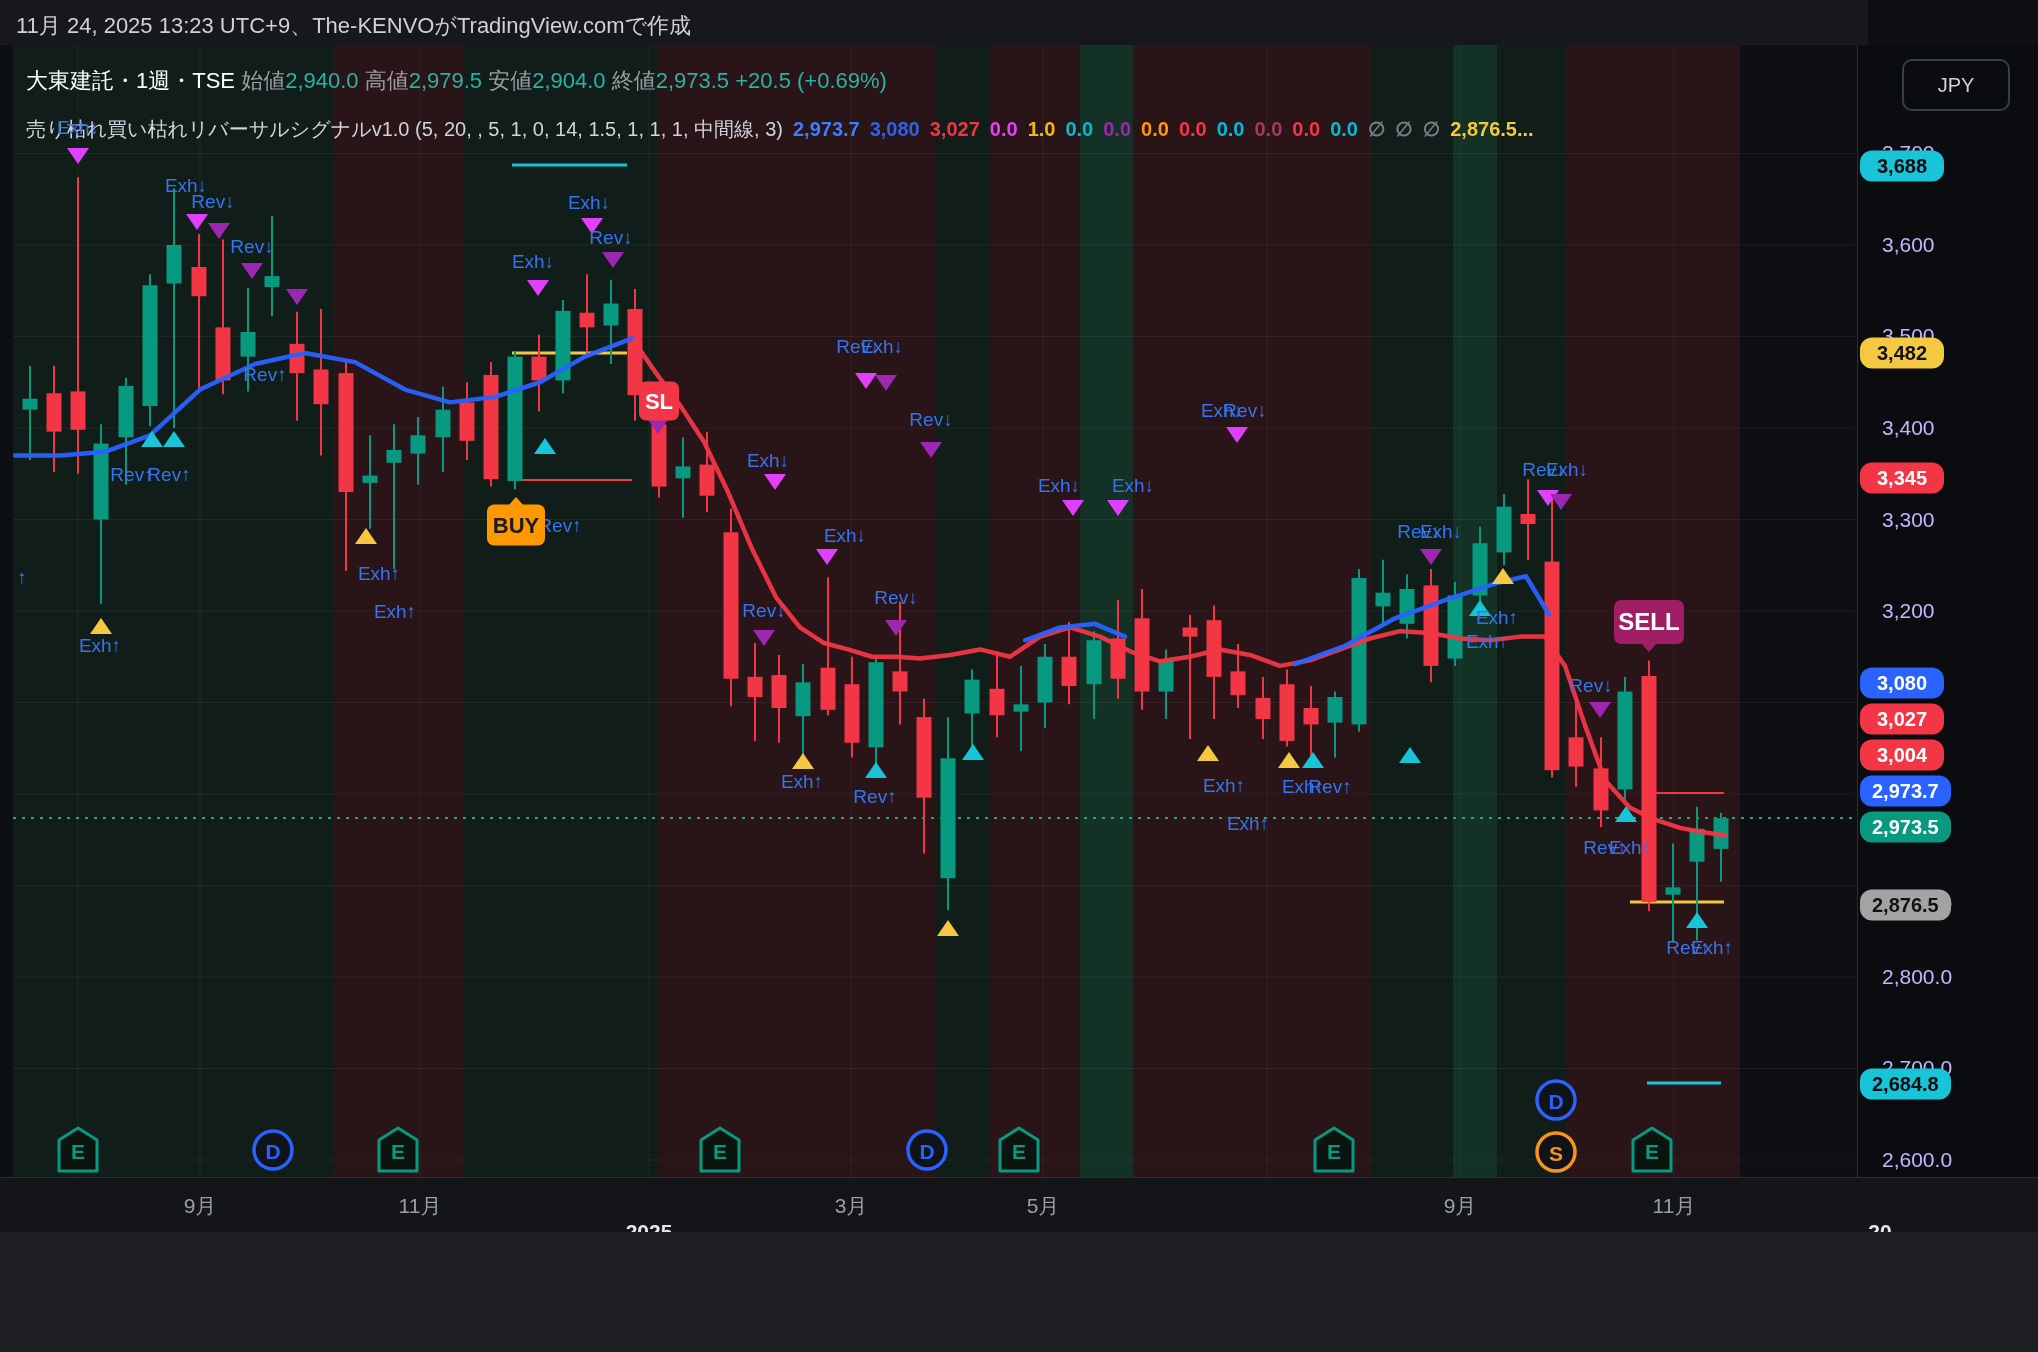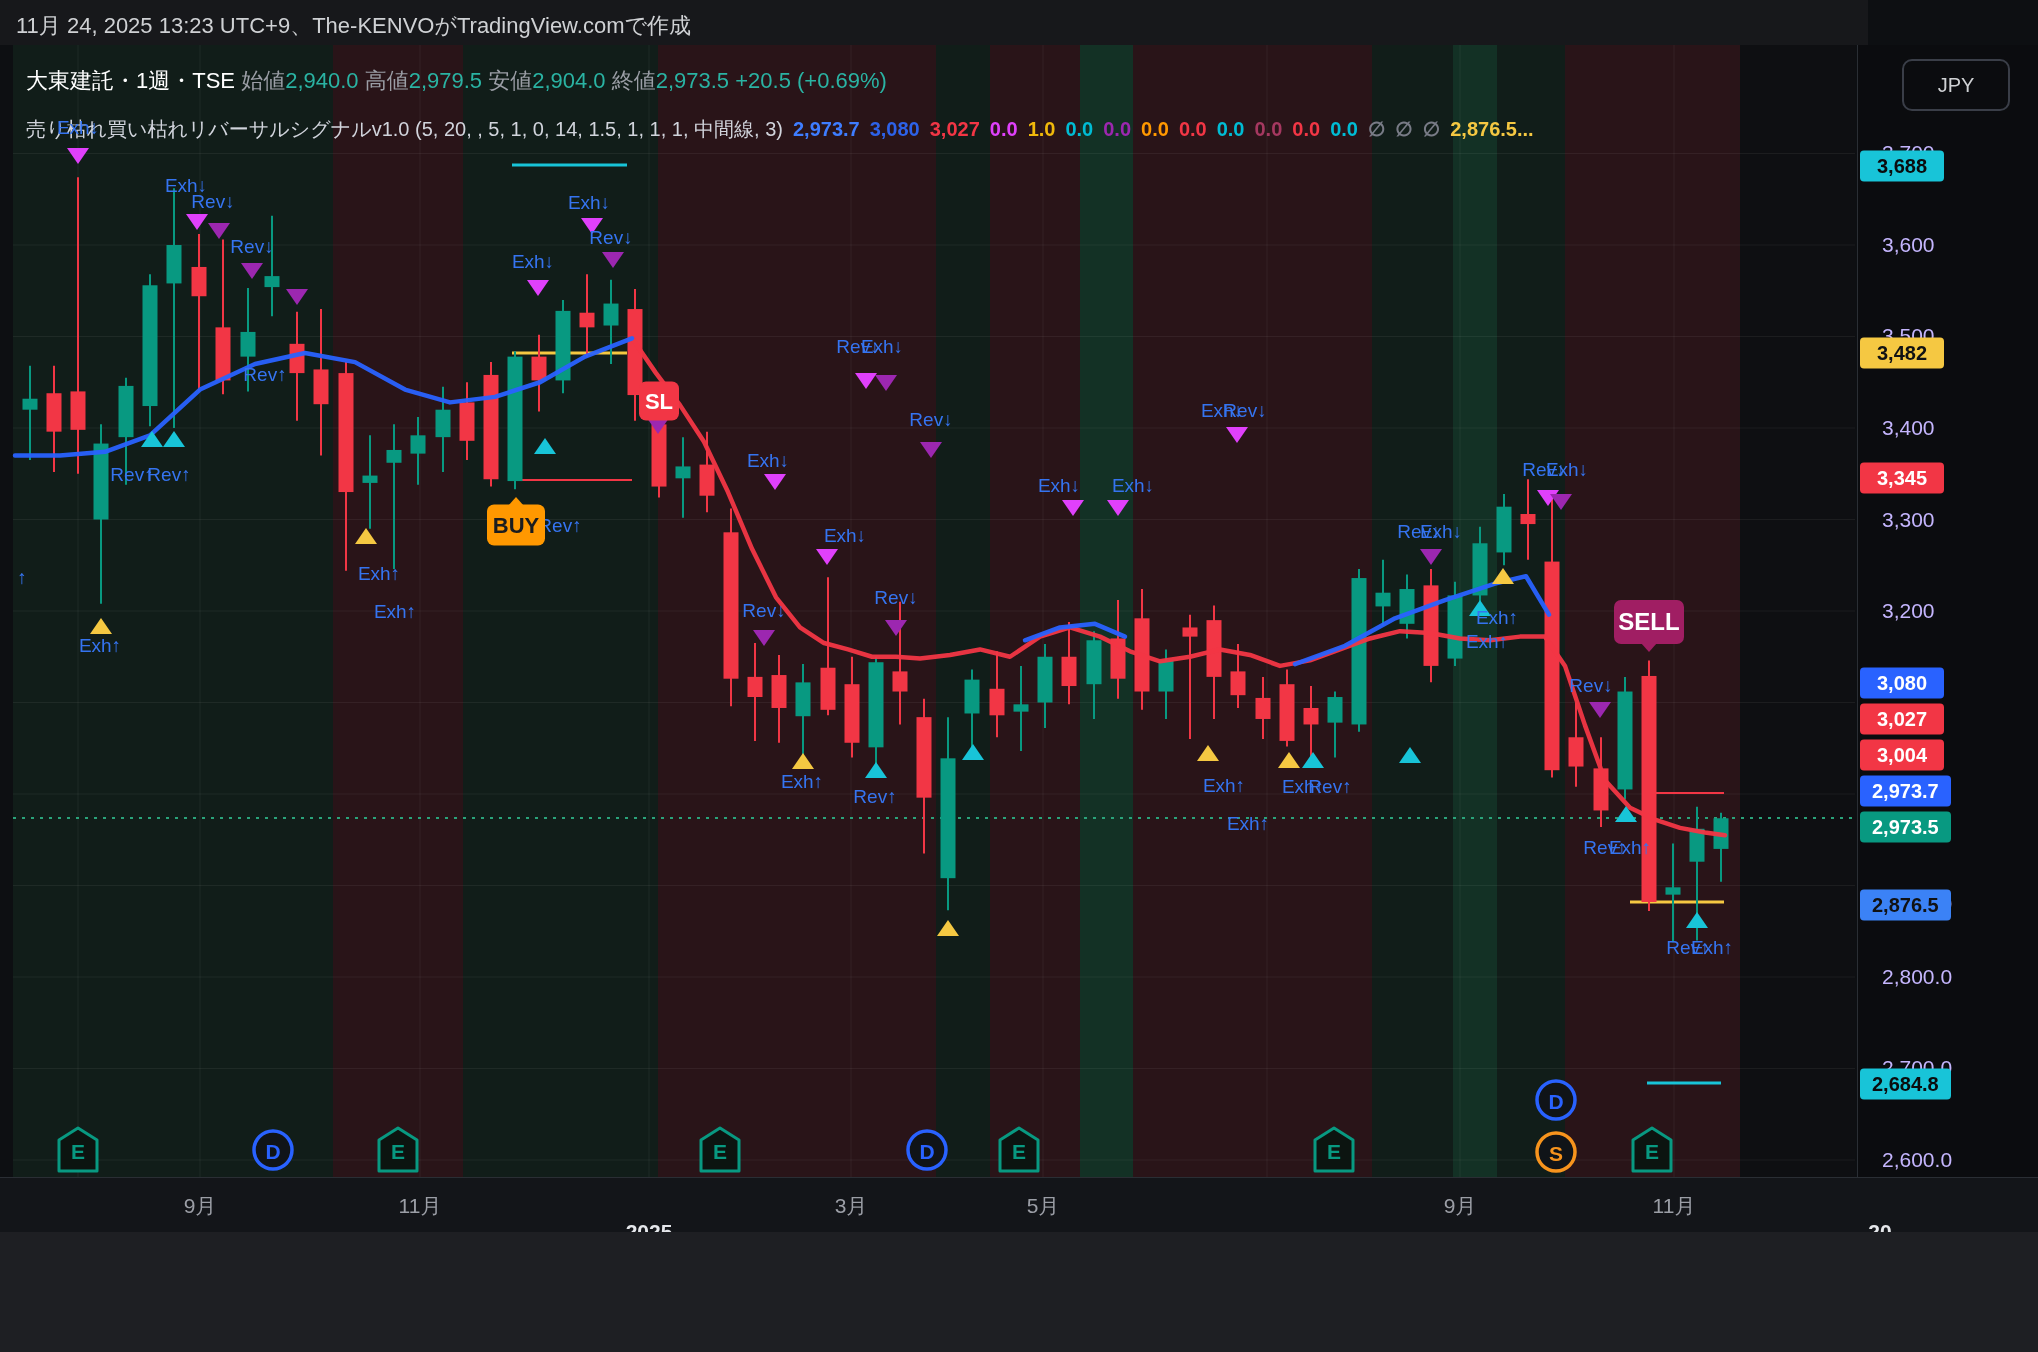--- a/index.html
+++ b/index.html
@@ -8,21 +8,21 @@
   #topstrip{left:0;top:0;width:1868px;height:45px;background:#17181b;}
   #dateline{left:16px;top:11px;font-size:22px;color:#cfd1d4;white-space:nowrap;}
   #pane-svg{left:0;top:0;}
   #hdr1{left:26px;top:66px;font-size:22px;white-space:nowrap;}
   #hdr2{left:26px;top:116px;font-size:20px;white-space:nowrap;text-align:center;}
   .hlbl{color:#9b9ea6;} .hval{color:#2ab3a3;} .hsym{color:#ffffff;}
   .ind-title{color:#d1d4dc;} .ind-val{font-weight:bold;margin-left:10px;}
   #priceaxis{left:1857px;top:45px;width:181px;height:1132px;background:#0b0c0f;border-left:1px solid #2a2e34;}
   .ptick{position:absolute;left:24px;transform:translateY(-50%);font-size:21px;color:#c4b5fd;white-space:nowrap;}
   .pbadge{position:absolute;left:2px;transform:translateY(-50%);font-size:20px;font-weight:bold;
-          padding:4px 12px;border-radius:4px;white-space:nowrap;min-width:60px;text-align:center;}
+          padding:4px 12px;border-radius:12px;white-space:nowrap;min-width:60px;text-align:center;}
   #jpybtn{position:absolute;left:44px;top:14px;width:104px;height:48px;border:2px solid #3a3e48;border-radius:10px;
           color:#cfd1d4;font-size:20px;display:flex;align-items:center;justify-content:center;}
   #timeaxis{left:0;top:1177px;width:2038px;height:55px;background:#131519;border-top:1px solid #2a2e34;}
   .ttick{position:absolute;top:14px;transform:translateX(-50%);font-size:21px;color:#9b9ea6;white-space:nowrap;}
   .ttick.bold{color:#e4e6ea;font-weight:bold;margin-top:28px;}
   #bottomstrip{left:0;top:1232px;width:2038px;height:120px;background:#1e1f23;}
   .siglabel{position:absolute;transform:translate(-50%,-50%);font-size:19px;color:#3574f0;white-space:nowrap;}
   .tradebadge{position:absolute;transform:translate(-50%,-50%);font-weight:bold;border-radius:7px;
               display:flex;align-items:center;justify-content:center;}
 </style>
@@ -354,21 +354,21 @@
       <div class="ptick" style="top: 1023px;">2,700.0</div>
       <div class="ptick" style="top: 1115px;">2,600.0</div>
       <div class="pbadge" style="top: 121px; background: rgb(24, 196, 216); color: rgb(11, 12, 14);">3,688</div>
       <div class="pbadge" style="top: 308px; background: rgb(245, 200, 66); color: rgb(17, 18, 20);">3,482</div>
       <div class="pbadge" style="top: 433px; background: rgb(242, 54, 69); color: rgb(255, 255, 255);">3,345</div>
       <div class="pbadge" style="top: 638px; background: rgb(41, 98, 255); color: rgb(255, 255, 255);">3,080</div>
       <div class="pbadge" style="top: 674px; background: rgb(242, 54, 69); color: rgb(255, 255, 255);">3,027</div>
       <div class="pbadge" style="top: 710px; background: rgb(242, 54, 69); color: rgb(255, 255, 255);">3,004</div>
       <div class="pbadge" style="top: 746px; background: rgb(41, 98, 255); color: rgb(255, 255, 255);">2,973.7</div>
       <div class="pbadge" style="top: 782px; background: rgb(8, 153, 129); color: rgb(255, 255, 255);">2,973.5</div>
-      <div class="pbadge" style="top: 860px; background: #3b82f6; color: rgb(17, 18, 20);">2,876.5</div>
+      <div class="pbadge" style="top: 860px; background: #a3a3a3; color: rgb(17, 18, 20);">2,876.5</div>
       <div class="pbadge" style="top: 1039px; background: rgb(24, 196, 216); color: rgb(11, 12, 14);">2,684.8</div>
     </div>
 
   <div class="abs" id="timeaxis">
       <div class="ttick" style="left: 200px;">9月</div>
       <div class="ttick" style="left: 420px;">11月</div>
       <div class="ttick bold" style="left: 649px;">2025</div>
       <div class="ttick" style="left: 851px;">3月</div>
       <div class="ttick" style="left: 1043px;">5月</div>
       <div class="ttick" style="left: 1267px; margin-top: 44px;">7月</div>

